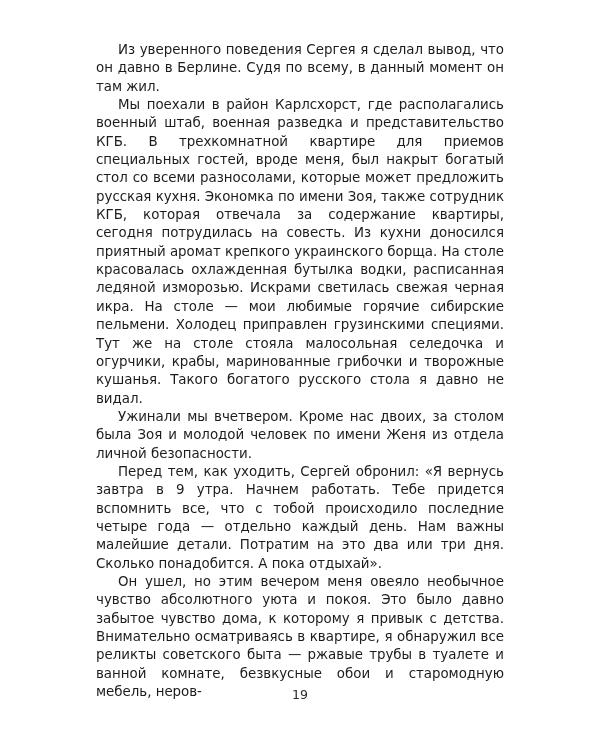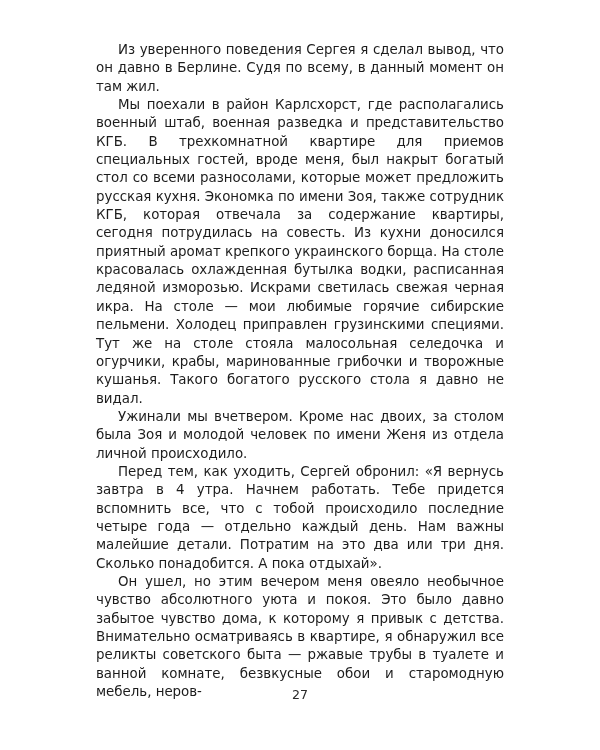--- a/index.html
+++ b/index.html
@@ -73,21 +73,21 @@
   }
 </style>
 </head>
 <body>
 
 <div id="page" style="background: rgb(255, 255, 255);">
 
   <div id="text-column" style="color: rgb(28, 28, 28);">
     <p>Из уверенного поведения Сергея я сделал вывод, что он давно в Берлине. Судя по всему, в данный момент он там жил.</p>
     <p>Мы поехали в район Карлсхорст, где располагались военный штаб, военная разведка и представительство КГБ. В трехкомнатной квартире для приемов специальных гостей, вроде меня, был накрыт богатый стол со всеми разносолами, которые может предложить русская кухня. Экономка по имени Зоя, также сотрудник КГБ, которая отвечала за содержание квартиры, сегодня потрудилась на совесть. Из кухни доносился приятный аромат крепкого украинского борща. На столе красовалась охлажденная бутылка водки, расписанная ледяной изморозью. Искрами светилась свежая черная икра. На столе — мои любимые горячие сибирские пельмени. Холодец приправлен грузинскими специями. Тут же на столе стояла малосольная селедочка и огурчики, крабы, маринованные грибочки и творожные кушанья. Такого богатого русского стола я давно не видал.</p>
-    <p>Ужинали мы вчетвером. Кроме нас двоих, за столом была Зоя и молодой человек по имени Женя из отдела личной происходило.</p>
-    <p>Перед тем, как уходить, Сергей обронил: «Я вернусь завтра в 4 утра. Начнем работать. Тебе придется вспомнить все, что с тобой происходило последние четыре года — отдельно каждый день. Нам важны малейшие детали. Потратим на это два или три дня. Сколько понадобится. А пока отдыхай».</p>
+    <p>Ужинали мы вчетвером. Кроме нас двоих, за столом была Зоя и молодой человек по имени Женя из отдела личной безопасности.</p>
+    <p>Перед тем, как уходить, Сергей обронил: «Я вернусь завтра в 9 утра. Начнем работать. Тебе придется вспомнить все, что с тобой происходило последние четыре года — отдельно каждый день. Нам важны малейшие детали. Потратим на это два или три дня. Сколько понадобится. А пока отдыхай».</p>
     <p>Он ушел, но этим вечером меня овеяло необычное чувство абсолютного уюта и покоя. Это было давно забытое чувство дома, к которому я привык с детства. Внимательно осматриваясь в квартире, я обнаружил все реликты советского быта — ржавые трубы в туалете и ванной комнате, безвкусные обои и старомодную мебель, неров-</p>
   </div>
 
-  <div id="page-number">27</div>
+  <div id="page-number">19</div>
 
   <div id="scan-tint"></div>
 </div>
 
 </body></html>

